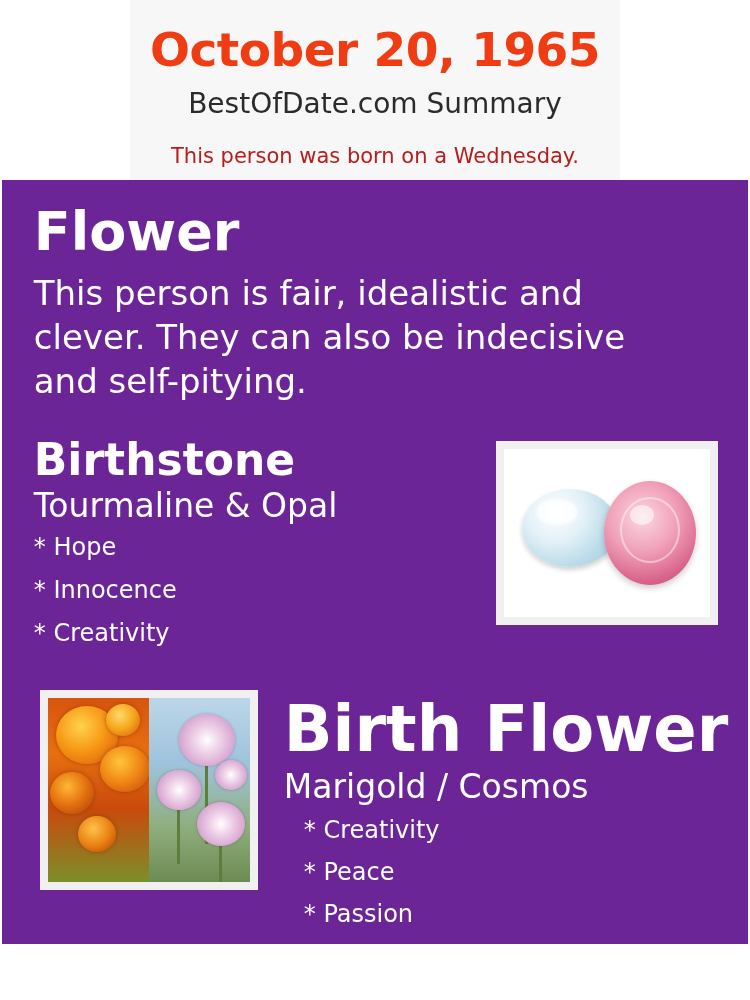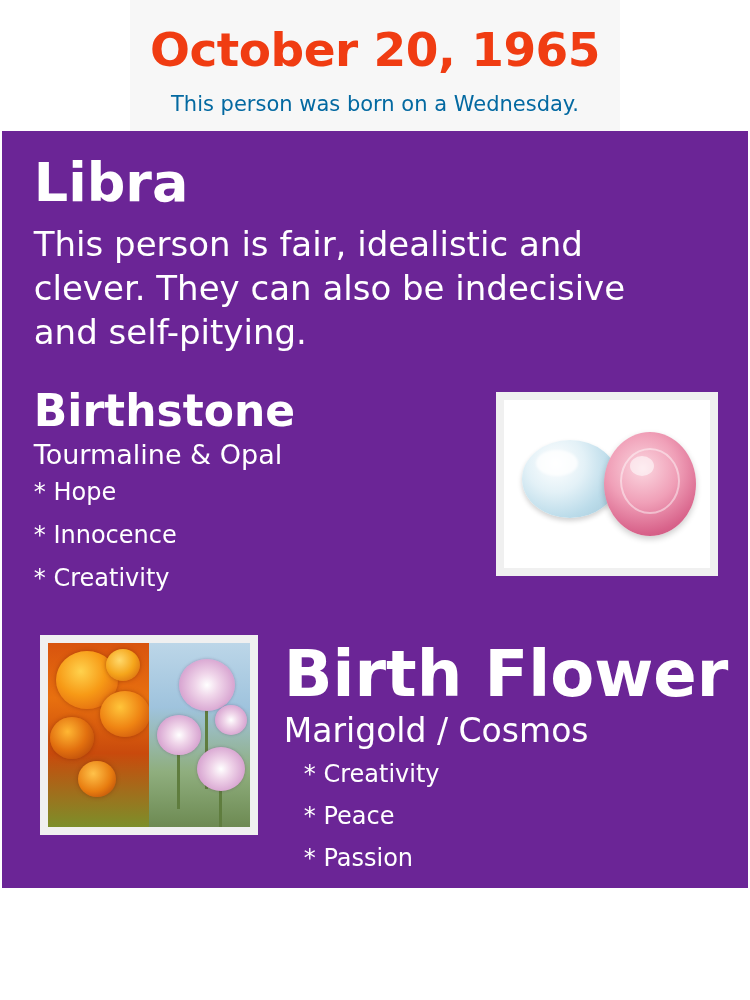--- a/index.html
+++ b/index.html
@@ -40,24 +40,24 @@
     margin: 5px 0 0 0;
     letter-spacing: -0.5px;
   }
   .header-site {
     color: #2b2b2b;
     font-size: 28px;
     line-height: 1.2;
     margin-top: 10px;
   }
   .header-sub {
-    color: #0369a1;
+    color: #b91c1c;
     font-size: 21px;
     line-height: 1.2;
-    margin-top: 15px;
+    margin-top: 23px;
   }
 
   .divider {
     height: 8px;
     background: #e8e8e8;
     width: 100%;
   }
 
   
   .panel {
@@ -99,21 +99,21 @@
     padding-left: 32px;
     flex: 1;
   }
   .stone-title {
     font-size: 44px;
     font-weight: bold;
     line-height: 1.05;
     margin: 0 0 4px 0;
   }
   .stone-sub {
-    font-size: 27px;
+    font-size: 33px;
     line-height: 1.15;
     margin: 0 16px 10px 0;
   }
   .bullet {
     font-size: 24px;
     line-height: 1.0;
     margin: 0 0 19px 0;
   }
 
   .stone-img {
@@ -274,29 +274,30 @@
     margin: 0 0 18px 0;
   }
 </style>
 </head>
 <body>
 
 <div class="page">
 
   <div class="header">
     <div class="header-date">October 20, 1965</div>
+    <div class="header-site">BestOfDate.com Summary</div>
     <div class="header-sub">This person was born on a Wednesday.</div>
   </div>
 
   <div class="divider"></div>
 
   <div class="panel">
 
     <div class="sign-block">
-      <div class="sign-name">Libra</div>
+      <div class="sign-name">Flower</div>
       <div class="sign-desc">This person is fair, idealistic and clever. They can also be indecisive and self-pitying.</div>
     </div>
 
     <div class="stone-row">
       <div class="stone-text">
         <div class="stone-title">Birthstone</div>
         <div class="stone-sub">Tourmaline &amp; Opal</div>
         <div class="bullet">* Hope</div>
         <div class="bullet">* Innocence</div>
         <div class="bullet">* Creativity</div>

